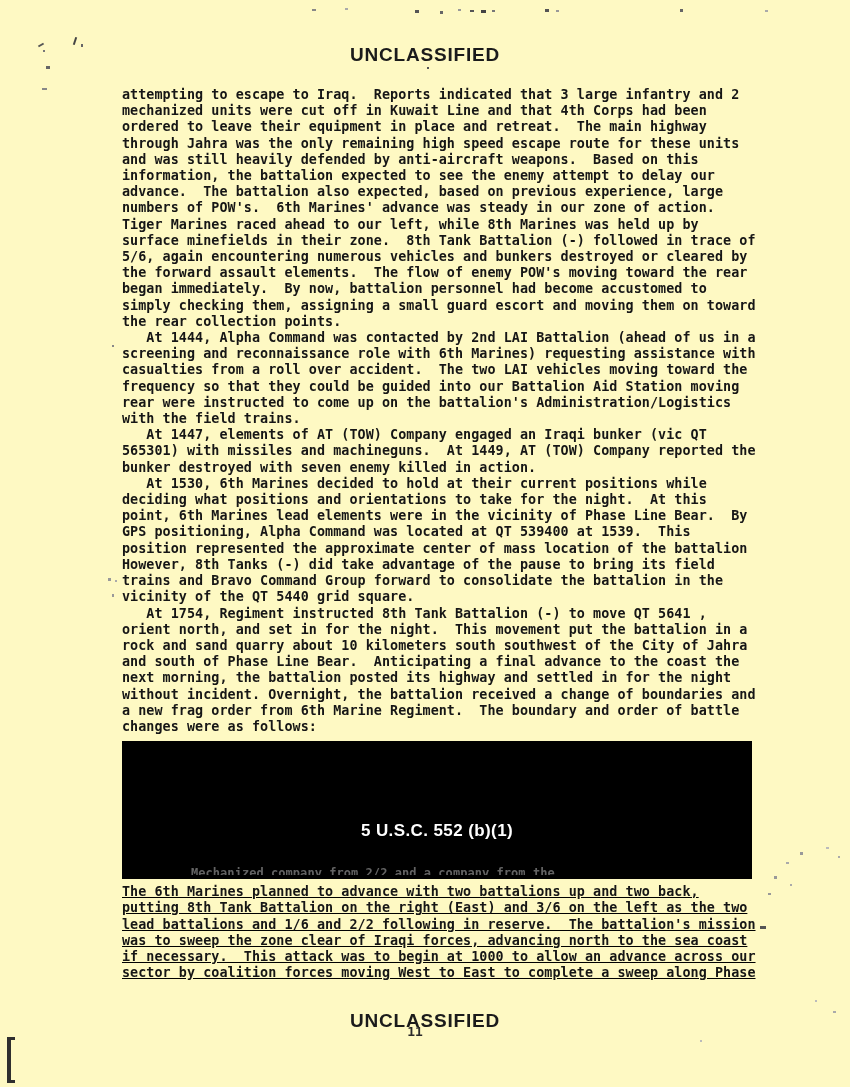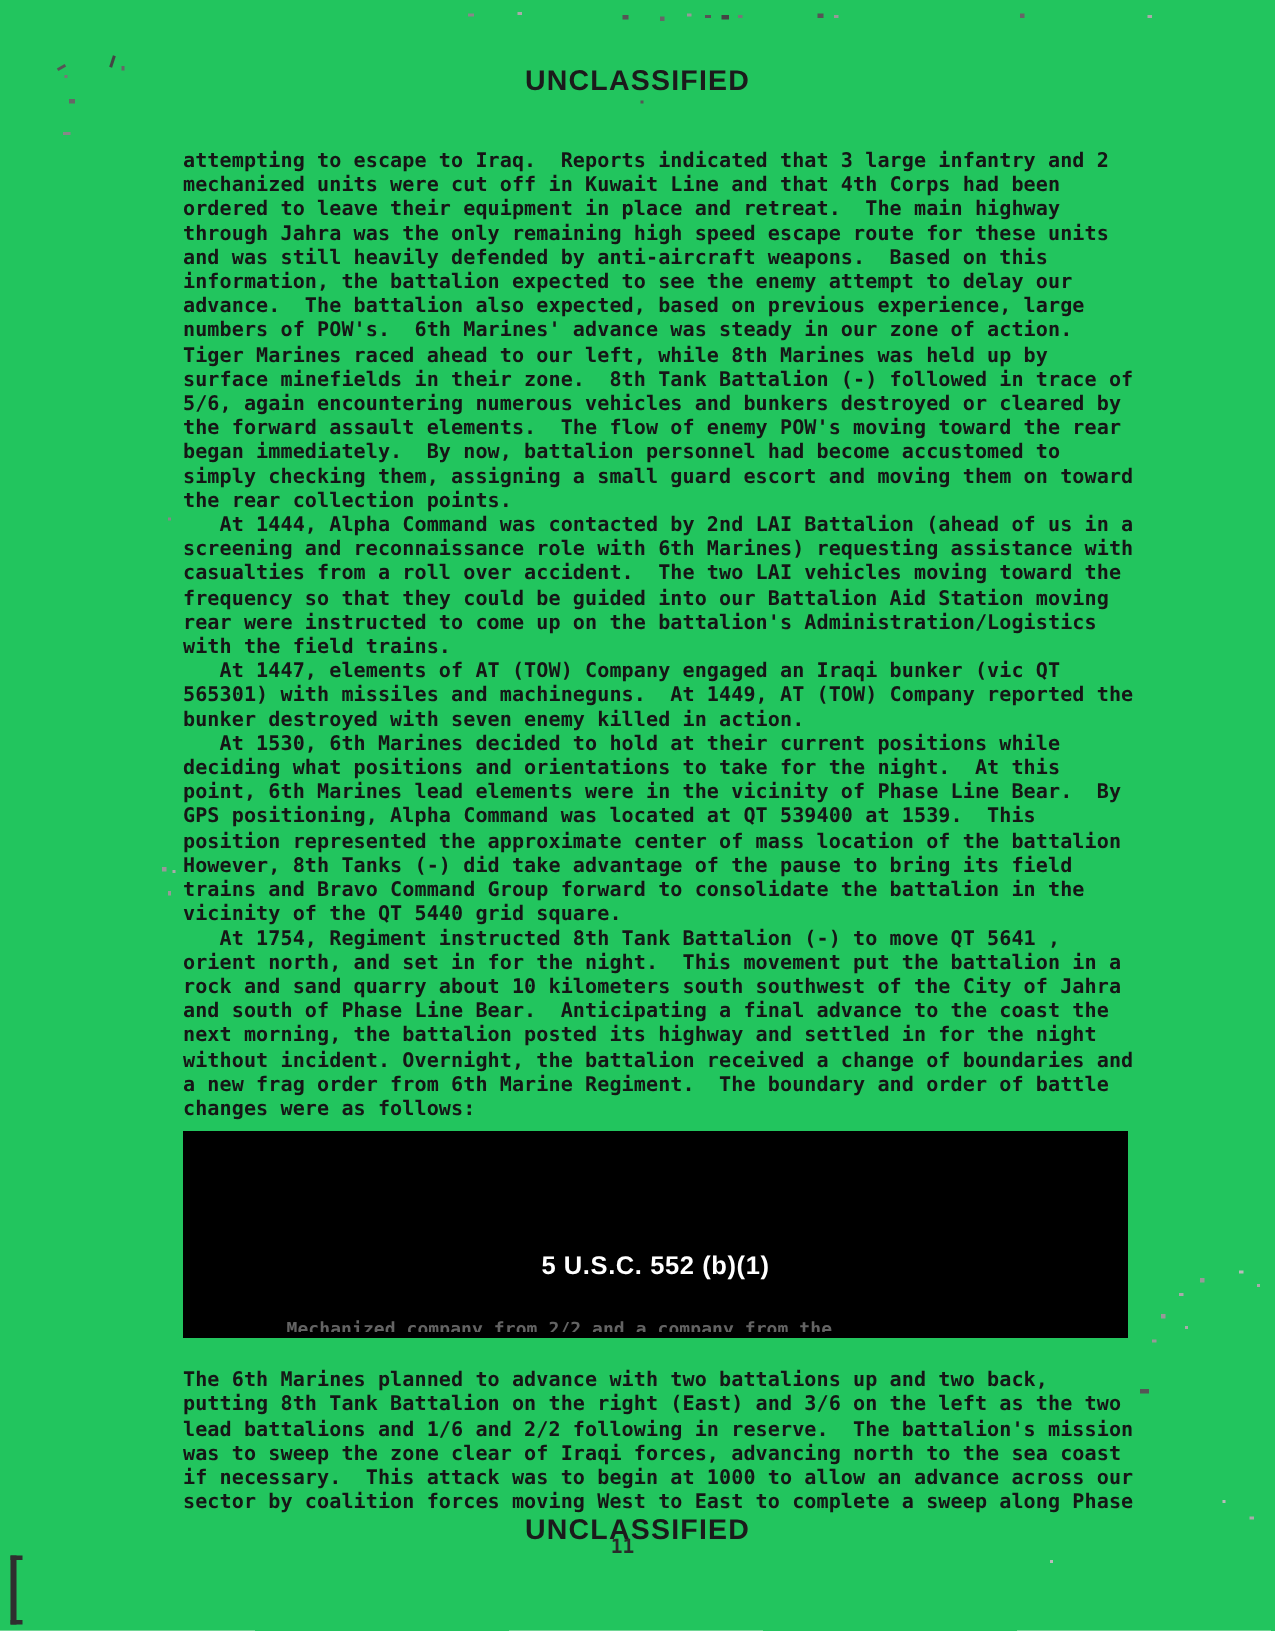--- a/index.html
+++ b/index.html
@@ -4,21 +4,21 @@
 <style>
   html, body { margin: 0; padding: 0; }
   body {
     width: 850px; height: 1087px;
     background: #f4f4f2;
     font-family: "Liberation Sans", sans-serif;
   }
   .page {
     position: relative;
     width: 850px; height: 1087px;
-    background: #22c55e;
+    background: #fef9c3;
     overflow: hidden;
   }
   .classification-header, .classification-footer {
     position: absolute; left: 0; right: 0;
     text-align: center;
     font-family: "Liberation Sans", sans-serif;
     font-weight: bold;
     font-size: 19px;
     letter-spacing: 0.8px;
     color: #1b1b1b;
@@ -30,21 +30,21 @@
     top: 1024px;
     text-align: center;
     transform: translateX(-10px);
     font-family: "DejaVu Sans Mono", monospace;
     font-weight: bold;
     font-size: 13px;
     color: #2a2a2a;
   }
   .content {
     position: absolute;
-    left: 122px; top: 100px;
+    left: 122px; top: 87px;
     width: 660px;
   }
   .text-line {
     font-family: "DejaVu Sans Mono", monospace;
     font-weight: 700;
     font-size: 13.4px;
     line-height: 16.2px;
     letter-spacing: 0.06px;
     white-space: pre;
     color: #161616;
@@ -74,21 +74,21 @@
     font-family: "DejaVu Sans Mono", monospace;
     font-weight: 700;
     font-size: 12px;
     line-height: 12px;
     letter-spacing: 0.05px;
     white-space: pre;
     color: #8e8e8e;
     opacity: 0.7;
     padding-left: 24px;
   }
-  .after-redaction { margin-top: 21px; }
+  .after-redaction { margin-top: 5px; text-decoration: underline; }
   
   .spk { position: absolute; background: #666; }
   .margin-bracket {
     position: absolute;
     left: 7px; top: 1037px;
     width: 4px; height: 46px;
     background: #2f2f2f;
   }
   .margin-bracket::before, .margin-bracket::after {
     content: ""; position: absolute; left: 0;

